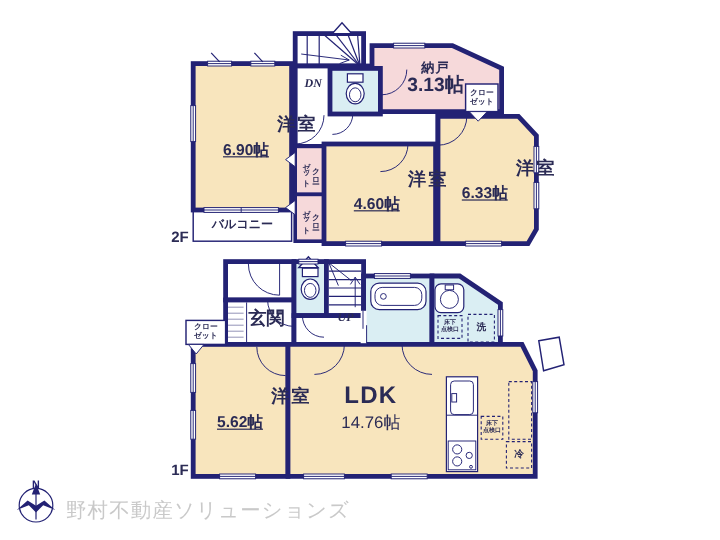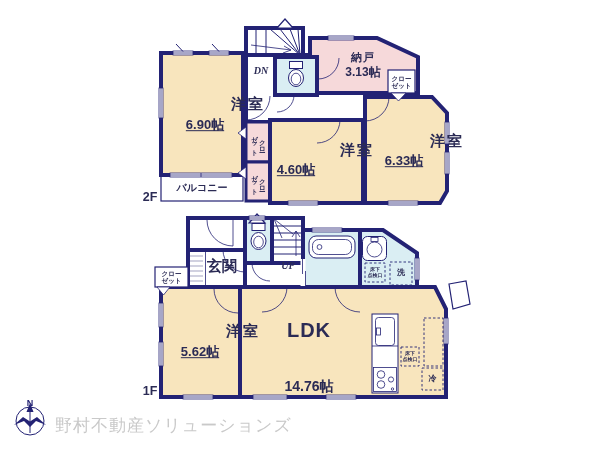--- a/index.html
+++ b/index.html
@@ -19,23 +19,23 @@
   .dash{stroke:var(--wall);stroke-width:.9;fill:none;stroke-dasharray:2.5 2}
   .f-beige{fill:var(--beige)} .f-pink{fill:var(--pink)} .f-cyan{fill:var(--cyan)} .f-white{fill:#fff}
   .f-wall{fill:var(--wall)}
   .hatch{stroke:var(--hatch);stroke-width:.7}
   
   .lbl{position:absolute;transform:translate(-50%,-50%);color:var(--room_text);
        white-space:nowrap;text-align:center;line-height:1.05;}
   .room-name{font-size:15px;font-weight:700;letter-spacing:2px;margin-left:43px;}
   .room-size{font-size:13px;font-weight:600;text-decoration:underline;}
   .ldk-name{font-size:20px;font-weight:700;letter-spacing:1px;}
-  .ldk-size{font-size:14px;font-weight:700;margin-top:34px;}
+  .ldk-size{font-size:14px;font-weight:400;}
   .nando-name{font-size:11px;font-weight:700;letter-spacing:1px;}
-  .nando-size{font-size:12px;font-weight:600;}
+  .nando-size{font-size:16px;font-weight:600;}
   .balcony-lbl{font-size:10px;font-weight:600;}
   .genkan-lbl{font-size:15px;font-weight:700;}
   .small-lbl{font-size:8px;font-weight:700;}
   .closet-h{font-size:6.5px;font-weight:600;line-height:1.15;}
   .closet-v{display:flex;flex-direction:row-reverse;gap:1px;justify-content:center;}
   .closet-v span{writing-mode:vertical-rl;font-size:6.5px;font-weight:600;letter-spacing:0;}
   .hatch-lbl{font-size:5px;font-weight:600;line-height:1.2;}
   .floor-lbl{font-size:12.5px;font-weight:700;}
   .stair-lbl{font-family:"Liberation Serif",serif;font-style:italic;font-weight:700;font-size:10px;}
   .compass-n{font-size:9px;font-weight:700;color:var(--wall);}
@@ -240,21 +240,21 @@
     </g>
   </svg>
 
   <div class="lbl floor-lbl" style="left:150px;top:198px">2F</div>
   <div class="lbl stair-lbl" style="left:261px;top:71px">DN</div>
 
   <div class="lbl room-name" style="left:205px;top:104px">洋室</div>
   <div class="lbl room-size" style="left:205px;top:125px">6.90帖</div>
 
   <div class="lbl room-name" style="left:314px;top:150px">洋室</div>
-  <div class="lbl room-size" style="left:296px;top:170px">4.60帖</div>
+  <div class="lbl room-size" style="left:314px;top:170px">4.60帖</div>
 
   <div class="lbl room-name" style="left:404px;top:141px">洋室</div>
   <div class="lbl room-size" style="left:404px;top:161px">6.33帖</div>
 
   <div class="lbl nando-name" style="left:363px;top:58px">納戸</div>
   <div class="lbl nando-size" style="left:363px;top:72px">3.13帖</div>
 
   <div class="lbl closet-h" style="left:401.5px;top:81.5px">
     <span>クロー</span><br>
     <span>ゼット</span>

